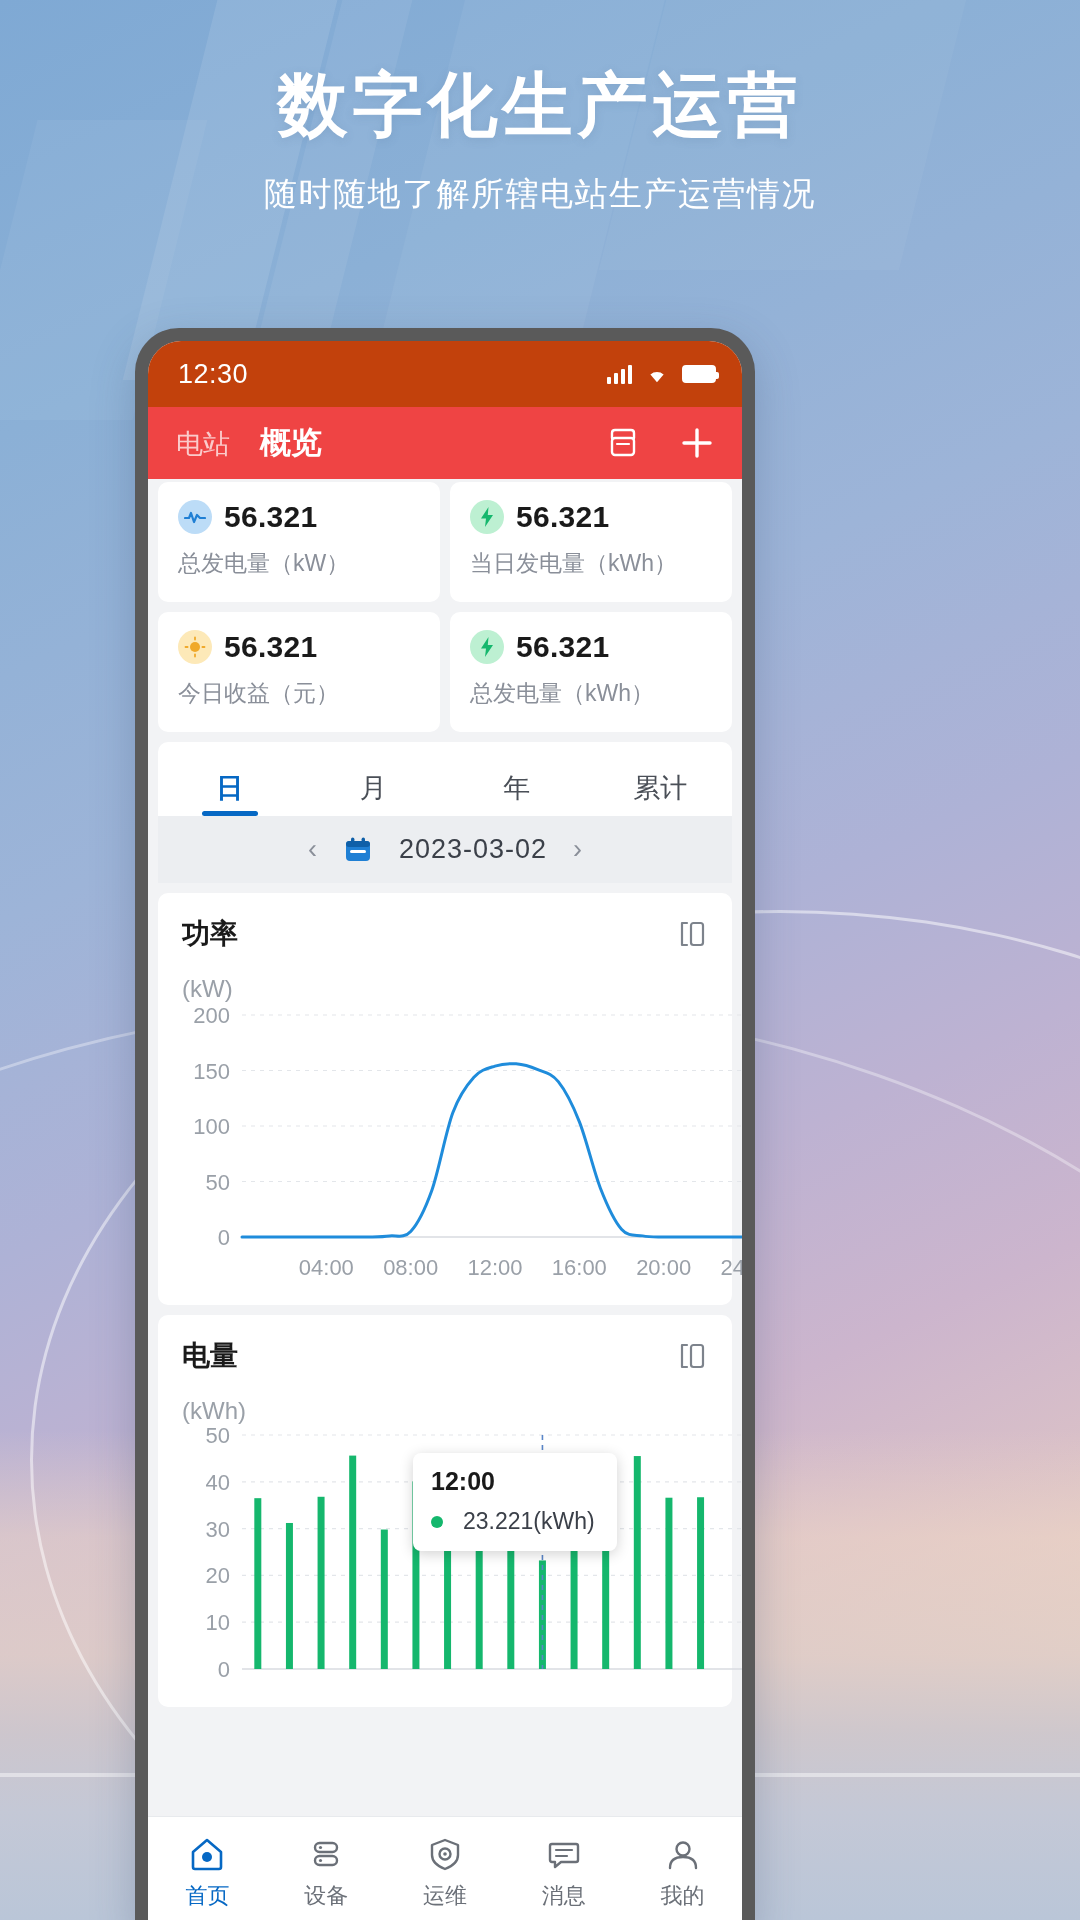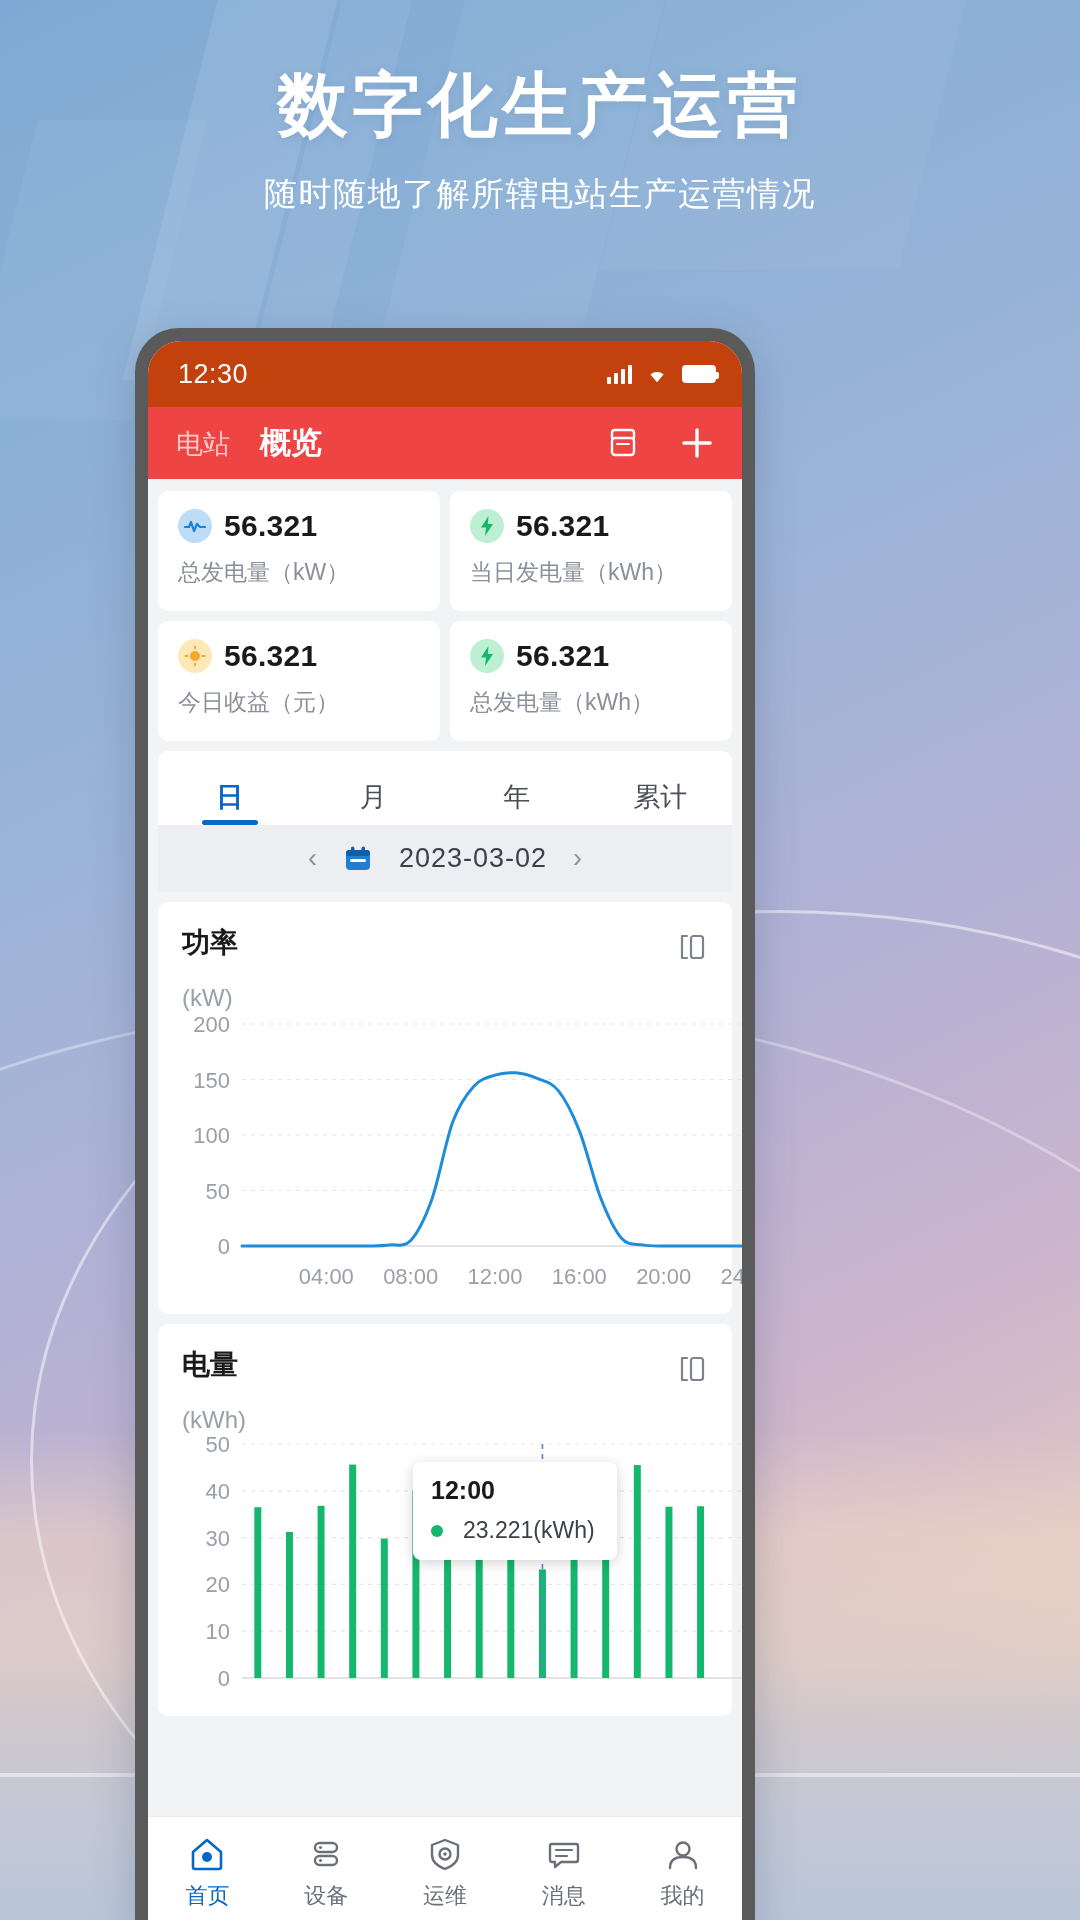--- a/index.html
+++ b/index.html
@@ -150,21 +150,21 @@
   #nav-actions { margin-left: auto; display: flex; align-items: center; gap: 34px; }
 
   
   #body { flex: 1; overflow: hidden; background: #f2f3f5; display:flex; flex-direction: column; }
 
   
   #kpis {
     display: grid;
     grid-template-columns: 1fr 1fr;
     gap: 10px;
-    padding: 12px 10px 0 10px;
+    padding: 3px 10px 0 10px;
     flex: none;
   }
   .kpi {
     background: #fff;
     border-radius: 10px;
     padding: 18px 20px 20px 20px;
     height: 120px;
   }
   .kpi-top { display: flex; align-items: center; gap: 12px; }
   .kpi-ico {
@@ -194,21 +194,21 @@
   #date-row {
     background: #eceef1;
     display: flex; align-items: center; justify-content: center; gap: 26px;
     padding: 18px 0;
   }
   #date-text { font-size: 27px; color: #3b4049; letter-spacing: 1px; }
   .chev { color: #8a8f99; font-size: 27px; }
 
   
   .chart-card { background: #fff; margin: 10px 10px 0 10px; border-radius: 10px; padding: 22px 0 8px 0; flex: none; }
-  .chart-head { display: flex; align-items: flex-end; justify-content: space-between; padding: 0 24px; }
+  .chart-head { display: flex; align-items: center; justify-content: space-between; padding: 0 24px; }
   .chart-title { font-size: 28px; font-weight: bold; color: #1a1a1a; }
   .chart-unit { font-size: 24px; color: #9aa0a8; padding: 0 24px; margin-top: 22px; }
   .chart-area { position: relative; padding: 0 18px 0 18px; }
 
   
   #tabbar {
     background: #fff; height: 112px; display: flex; align-items: center;
     border-top: 1px solid #e8eaed; flex: none;
   }
   .tabitem { flex: 1; display: flex; flex-direction: column; align-items: center; gap: 8px; }

